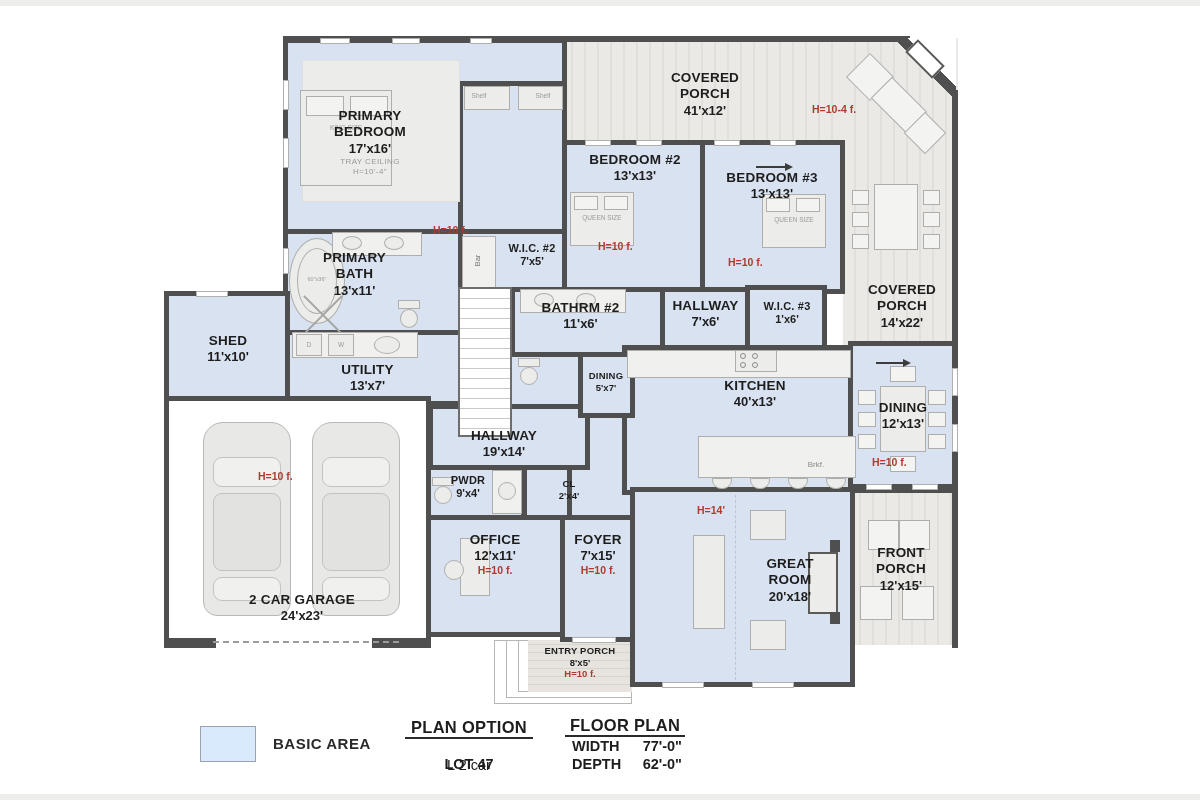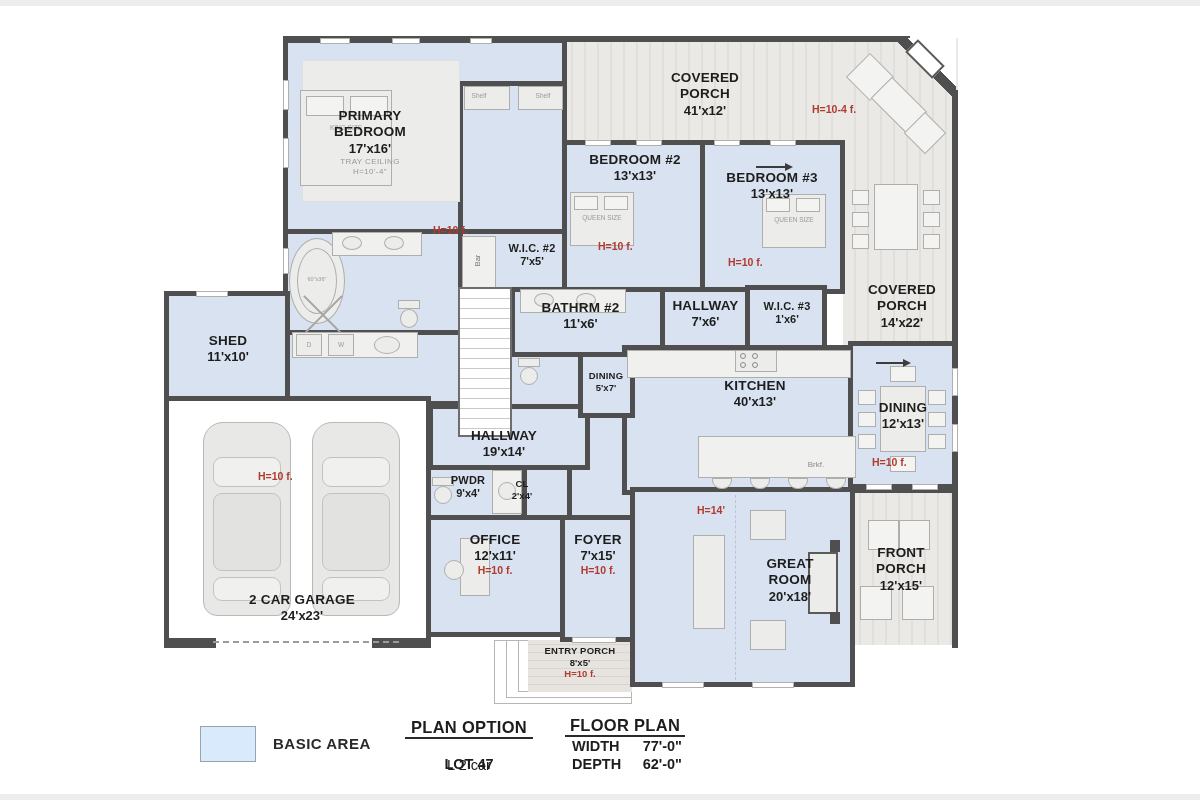--- a/index.html
+++ b/index.html
@@ -224,20 +224,24 @@
 
   <div class="arrow" style="left:756px;top:166px;width:30px"></div>
   <div class="arrow" style="left:876px;top:362px;width:28px"></div>
 
   <div class="lbl" style="left:320px;top:108px;width:100px">
     <div class="nm">PRIMARY BEDROOM</div>
     <div class="dm">17'x16'</div>
     <div class="sub">TRAY CEILING</div>
     <div class="sub">H=10'-4"</div>
   </div>
+  <div class="lbl" style="left:312px;top:250px;width:85px">
+    <div class="nm">PRIMARY BATH</div>
+    <div class="dm">13'x11'</div>
+  </div>
   <div class="lbl sm" style="left:498px;top:242px;width:68px">
     <div class="nm">W.I.C. #2</div>
     <div class="dm">7'x5'</div>
   </div>
   <div class="lbl" style="left:575px;top:152px;width:120px">
     <div class="nm">BEDROOM #2</div>
     <div class="dm">13'x13'</div>
   </div>
   <div class="lbl" style="left:712px;top:170px;width:120px">
     <div class="nm">BEDROOM #3</div>
@@ -248,20 +252,24 @@
     <div class="dm">41'x12'</div>
   </div>
   <div class="lbl" style="left:856px;top:282px;width:92px">
     <div class="nm">COVERED PORCH</div>
     <div class="dm">14'x22'</div>
   </div>
   <div class="lbl" style="left:178px;top:333px;width:100px">
     <div class="nm">SHED</div>
     <div class="dm">11'x10'</div>
   </div>
+  <div class="lbl" style="left:305px;top:362px;width:125px">
+    <div class="nm">UTILITY</div>
+    <div class="dm">13'x7'</div>
+  </div>
   <div class="lbl" style="left:518px;top:300px;width:125px">
     <div class="nm">BATHRM #2</div>
     <div class="dm">11'x6'</div>
   </div>
   <div class="lbl" style="left:658px;top:298px;width:95px">
     <div class="nm">HALLWAY</div>
     <div class="dm">7'x6'</div>
   </div>
   <div class="lbl sm" style="left:752px;top:300px;width:70px">
     <div class="nm">W.I.C. #3</div>
@@ -276,21 +284,21 @@
     <div class="dm">12'x13'</div>
   </div>
   <div class="lbl" style="left:448px;top:428px;width:112px">
     <div class="nm">HALLWAY</div>
     <div class="dm">19'x14'</div>
   </div>
   <div class="lbl sm" style="left:436px;top:474px;width:64px">
     <div class="nm">PWDR</div>
     <div class="dm">9'x4'</div>
   </div>
-  <div class="lbl xs" style="left:502px;top:478px;width:40px">
+  <div class="lbl xs" style="left:549px;top:478px;width:40px">
     <div class="nm">CL</div>
     <div class="dm">2'x4'</div>
   </div>
   <div class="lbl xs" style="left:580px;top:370px;width:52px">
     <div class="nm">DINING</div>
     <div class="dm">5'x7'</div>
   </div>
   <div class="lbl" style="left:440px;top:532px;width:110px">
     <div class="nm">OFFICE</div>
     <div class="dm">12'x11'</div>

